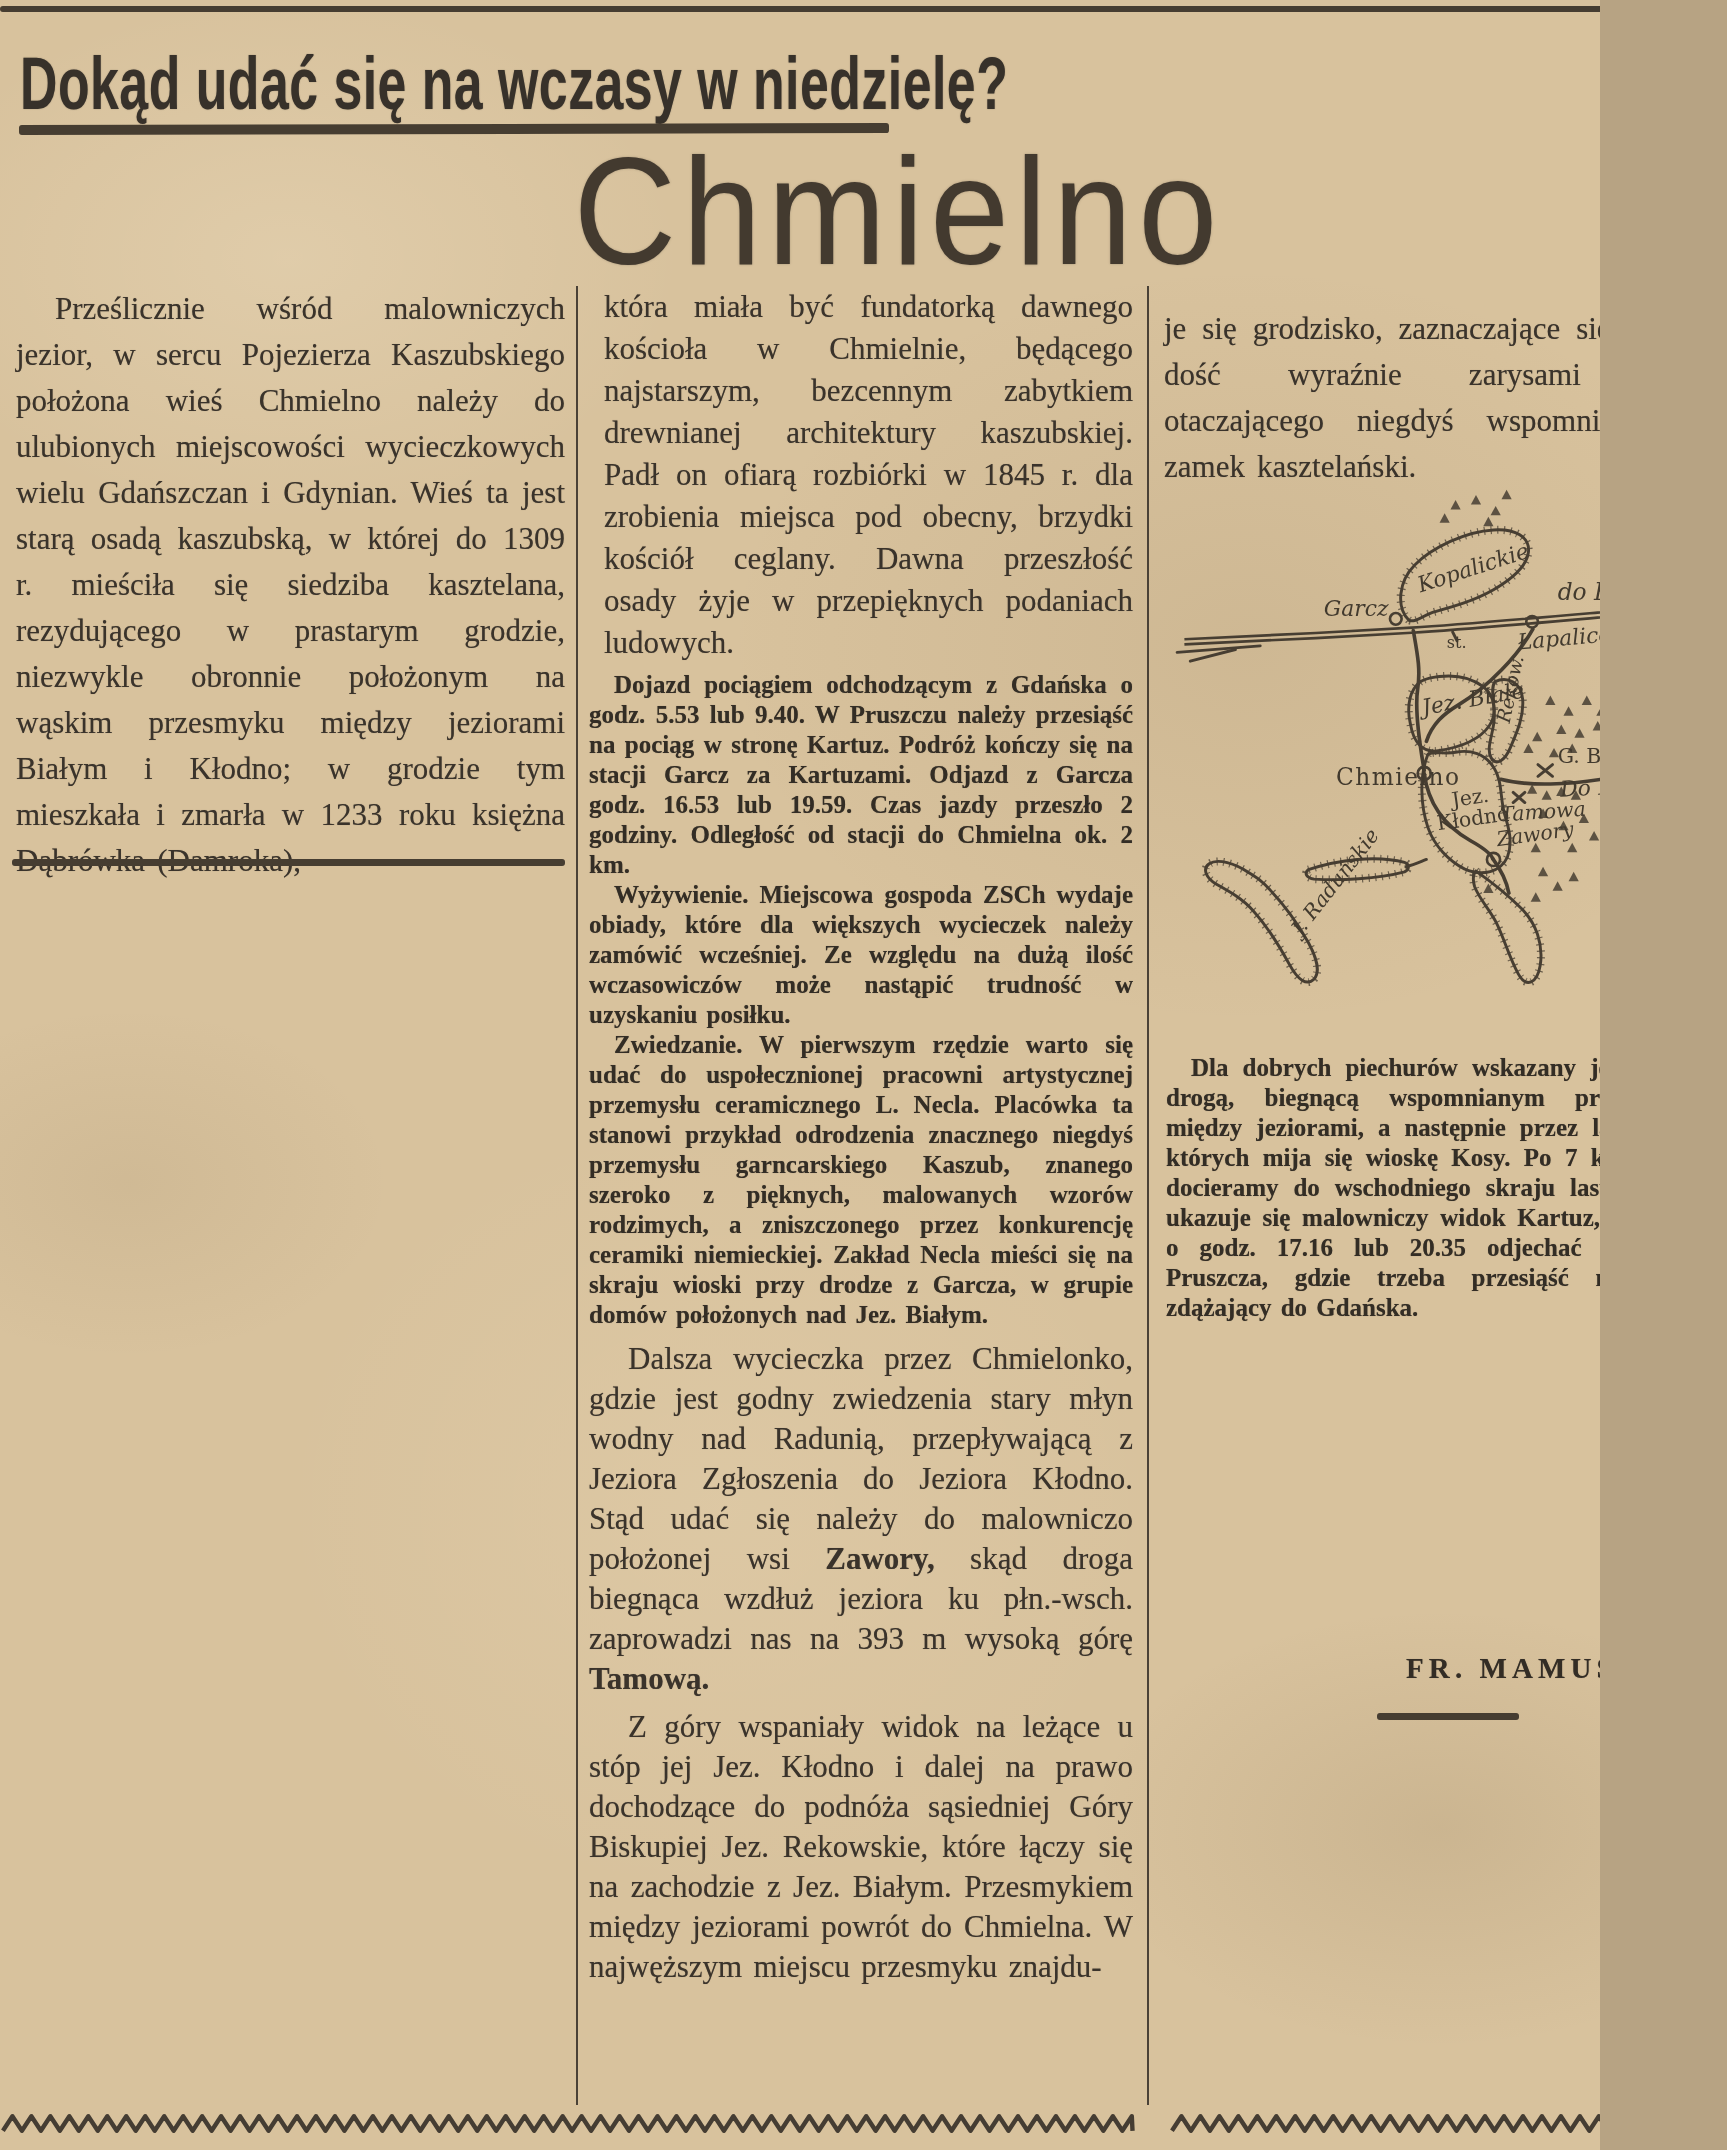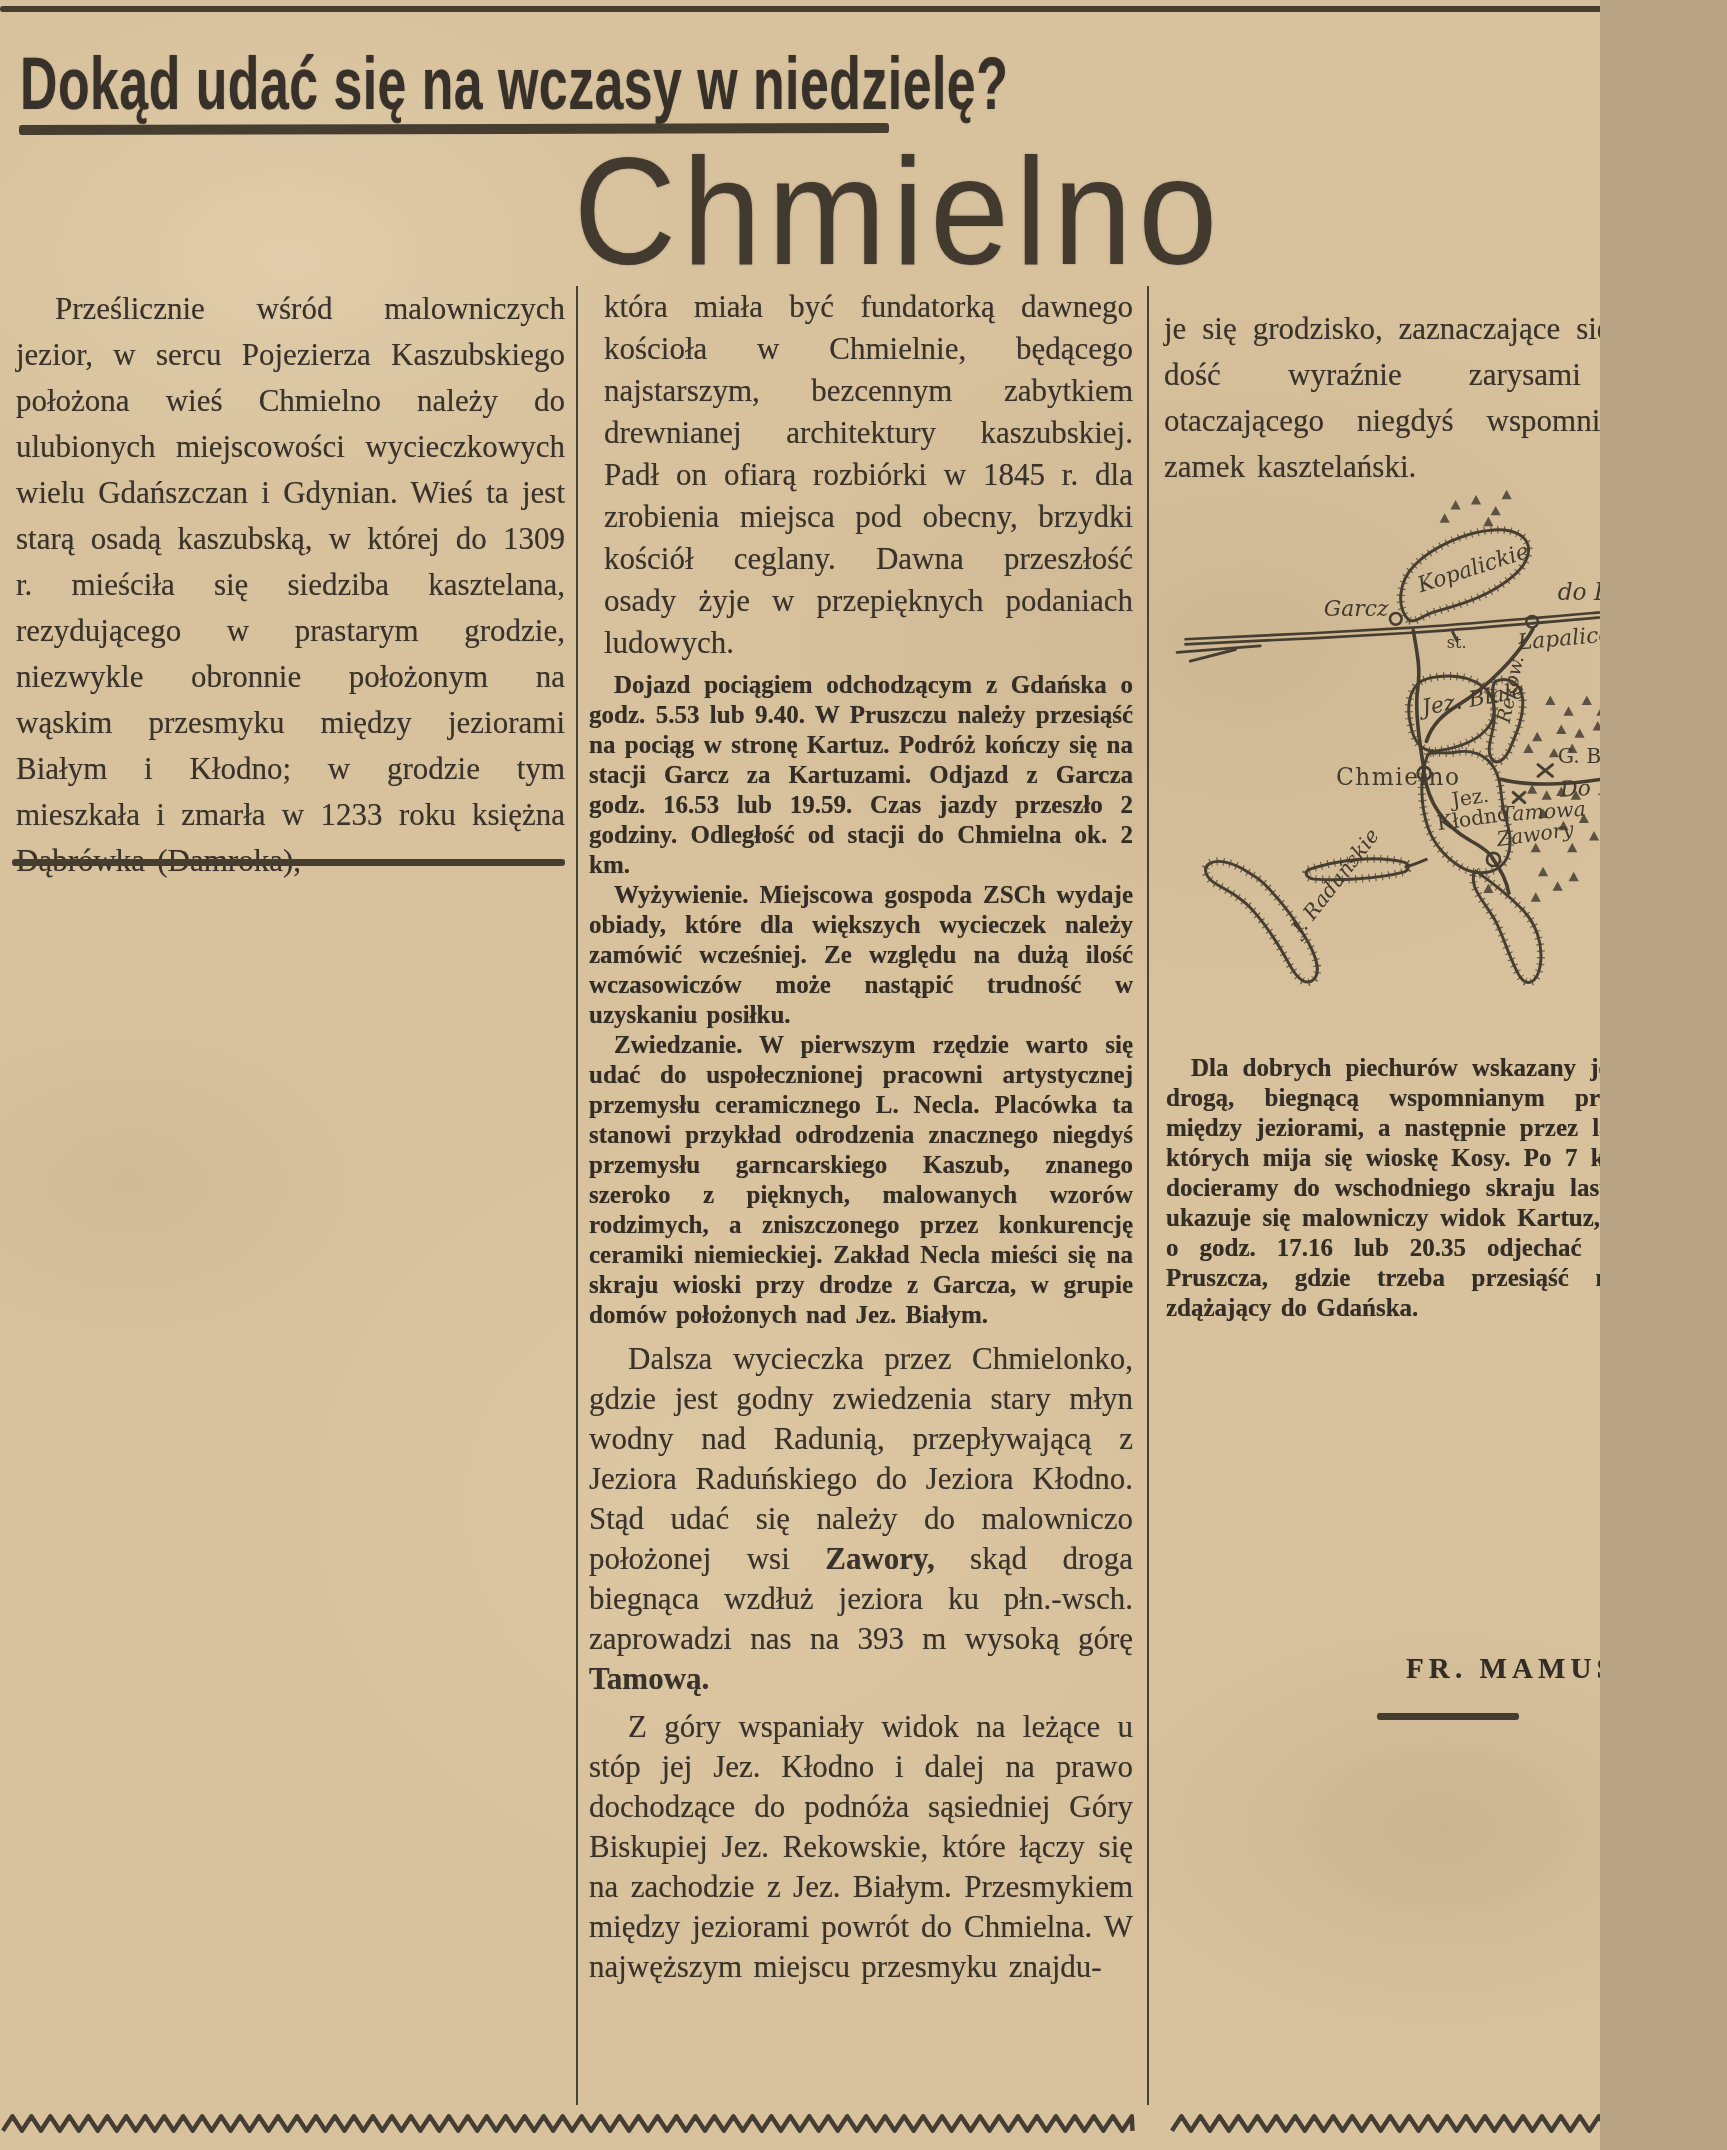--- a/index.html
+++ b/index.html
@@ -82,21 +82,21 @@
   <div class="abs vrule" style="left:576px;top:286px;height:1819px;"></div>
   <div class="abs vrule" style="left:1147px;top:286px;height:1819px;"></div>
   <div class="abs vrule" style="left:1716px;top:286px;height:713px;width:2.9px;"></div>
   <div class="abs vrule" style="left:1717px;top:1027px;height:629px;width:2.9px;"></div>
 
   <div class="col col2">
     <p class="body-lead">która miała być fundatorką dawnego kościoła w Chmielnie, będącego najstarszym, bezcennym zabytkiem drewnianej architektury kaszubskiej. Padł on ofiarą rozbiórki w 1845 r. dla zrobienia miejsca pod obecny, brzydki kościół ceglany. Dawna przeszłość osady żyje w przepięknych podaniach ludowych.</p>
     <p class="note ind-sm" style="margin-top:5.8px;">Dojazd pociągiem odchodzącym z Gdańska o godz. 5.53 lub 9.40. W Pruszczu należy przesiąść na pociąg w stronę Kartuz. Podróż kończy się na stacji Garcz za Kartuzami. Odjazd z Garcza godz. 16.53 lub 19.59. Czas jazdy przeszło 2 godziny. Odległość od stacji do Chmielna ok. 2 km.</p>
     <p class="note ind-sm">Wyżywienie. Miejscowa gospoda ZSCh wydaje obiady, które dla większych wycieczek należy zamówić wcześniej. Ze względu na dużą ilość wczasowiczów może nastąpić trudność w uzyskaniu posiłku.</p>
     <p class="note ind-sm">Zwiedzanie. W pierwszym rzędzie warto się udać do uspołecznionej pracowni artystycznej przemysłu ceramicznego L. Necla. Placówka ta stanowi przykład odrodzenia znacznego niegdyś przemysłu garncarskiego Kaszub, znanego szeroko z pięknych, malowanych wzorów rodzimych, a zniszczonego przez konkurencję ceramiki niemieckiej. Zakład Necla mieści się na skraju wioski przy drodze z Garcza, w grupie domów położonych nad Jez. Białym.</p>
-    <p class="body-md ind"><span>Dalsza wycieczka przez Chmielonko, gdzie jest godny zwiedzenia stary młyn wodny nad Radunią, przepływającą z Jeziora Raduńskiego do Jeziora Kłodno. Stąd udać się należy do malowniczo położonej wsi </span><b>Zawory,</b><span> skąd droga biegnąca wzdłuż jeziora ku płn.-wsch. zaprowadzi nas na 393 m wysoką górę </span><b>Tamową.</b></p>
+    <p class="body-md ind"><span>Dalsza wycieczka przez Chmielonko, gdzie jest godny zwiedzenia stary młyn wodny nad Radunią, przepływającą z Jeziora Zgłoszenia do Jeziora Kłodno. Stąd udać się należy do malowniczo położonej wsi </span><b>Zawory,</b><span> skąd droga biegnąca wzdłuż jeziora ku płn.-wsch. zaprowadzi nas na 393 m wysoką górę </span><b>Tamową.</b></p>
     <p class="body-md ind">Z góry wspaniały widok na leżące u stóp jej Jez. Kłodno i dalej na prawo dochodzące do podnóża sąsiedniej Góry Biskupiej Jez. Rekowskie, które łączy się na zachodzie z Jez. Białym. Przesmykiem między jeziorami powrót do Chmielna. W najwęższym miejscu przesmyku znajdu-</p>
   </div>
 
   <div class="col col3">
     <p class="body-lg">je się grodzisko, zaznaczające się jeszcze dość wyraźnie zarysami wału, otaczającego niegdyś wspomniany już zamek kasztelański.</p>
   </div>
   <div class="abs" style="left:1166px;top:1053px;width:552px;text-align:justify;">
     <p class="note ind-sm">Dla dobrych piechurów wskazany jest powrót drogą, biegnącą wspomnianym przesmykiem między jeziorami, a następnie przez lasy, wśród których mija się wioskę Kosy. Po 7 km marszu docieramy do wschodniego skraju lasu i oczom ukazuje się malowniczy widok Kartuz, z których o godz. 17.16 lub 20.35 odjechać należy do Pruszcza, gdzie trzeba przesiąść na pociąg zdążający do Gdańska.</p>
   </div>
   <div class="abs byline">FR. MAMUSZKA</div>

